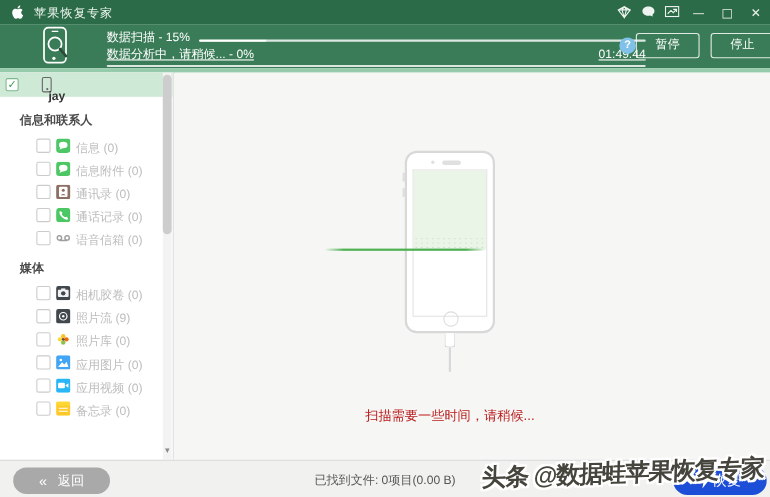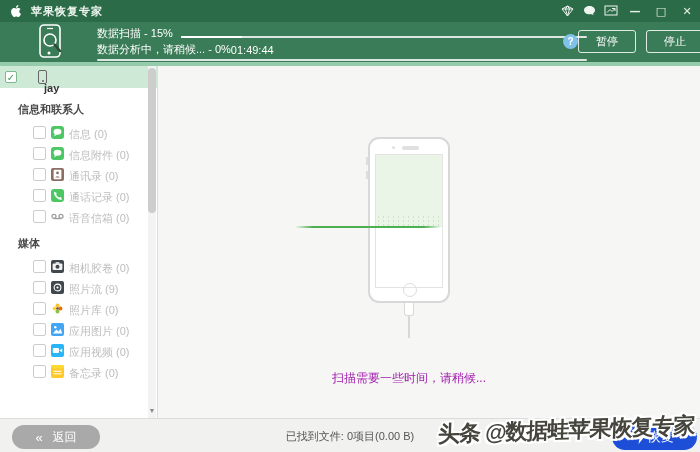--- a/index.html
+++ b/index.html
@@ -2,39 +2,39 @@
 <html><head>
 <meta charset="utf-8">
 <style>
   * { margin:0; padding:0; box-sizing:border-box; }
   html,body { width:700px; height:452px; overflow:hidden; }
   body { font-family:"Liberation Sans","DejaVu Sans",sans-serif; }
   #app { position:relative; width:700px; height:452px; background:#f6f7f5; overflow:hidden; }
 
   
   .titlebar { position:absolute; left:0; top:0; width:700px; height:22px; background:#2b6b47;
-              display:flex; align-items:center; color:#eef5ef;font-weight:bold; }
+              display:flex; align-items:center; color:#eef5ef; }
   .titlebar .logo { margin:0 8px 0 10px; display:flex; align-items:center; }
   .titlebar .title { font-size:11px; letter-spacing:1px; }
   .tb-right { margin-left:auto; display:flex; align-items:center; height:100%; }
   .tb-ico { width:22px; height:22px; display:flex; align-items:center; justify-content:center; cursor:pointer; opacity:.92; }
   .tb-btn { width:26px; height:22px; display:flex; align-items:center; justify-content:center;
             font-size:11px; color:#e8efe9; cursor:pointer; font-family:"DejaVu Sans",sans-serif; }
 
   
   .scanhead { position:absolute; left:0; top:22px; width:700px; height:40px; background:#3a7c57; color:#fff; }
   .scanhead::after { content:""; position:absolute; left:0; top:40px; width:700px; height:4px; background:#95cbaa; }
   .dev-ico { position:absolute; left:38px; top:2px; }
   .ph-rows { position:absolute; left:57px; top:3px; width:490px;margin-left:40px; }
   .row1 { display:flex; align-items:center; height:16px; }
   .row1 .lab { font-size:11px; white-space:nowrap; }
   .bar { position:relative; height:2px; background:rgba(255,255,255,.82); border-radius:1px; overflow:hidden; }
   .bar .fill { position:absolute; left:0; top:0; height:100%; background:#ffffff; }
   .bar1 { flex:1; margin-left:8px; margin-top:8px; }
-  .row2 { display:flex; align-items:center; height:15px; margin-top:1px; }
+  .row2 { display:flex; align-items:center; justify-content:space-between; height:15px; margin-top:1px;text-decoration:underline; }
   .row2 .lab { font-size:11px; white-space:nowrap; }
   .row2 .time { font-size:11px; }
   .bar2 { margin-top:2px; }
   .help { position:absolute; left:563px; top:12px; width:15px; height:15px; border-radius:50%;
           background:#7fc1e8; color:#fff; font-size:10px; font-weight:bold; text-align:center; line-height:15px; cursor:pointer; }
   .hbtn { position:absolute; top:8px; width:58px; height:23px; border:1px solid rgba(255,255,255,.85);
           border-radius:3px; background:transparent; color:#fff; font-size:11px; text-align:center; line-height:21px; cursor:pointer; }
   .hbtn.pause { left:578px; } .hbtn.stop { left:646px; }
 
   
@@ -70,21 +70,21 @@
   .screen { position:absolute; left:5px; top:15px; width:68px; height:134px; border:1px solid #e3e3e3; background:#fff; overflow:hidden; }
   .screen .scanned { position:absolute; left:0; top:0; width:100%; height:72px; background:#eaf4e7; }
   .screen .dots { position:absolute; left:0; top:60px; width:100%; height:12px;
                   background-image:radial-gradient(#cfe3ca 1px, transparent 1px); background-size:5px 4px; }
   .home { position:absolute; left:33px; bottom:4px; width:14px; height:14px; border:1.5px solid #ddd; border-radius:50%; }
   .scanline { position:absolute; left:136px; top:160px; width:146px; height:2px;
               background:linear-gradient(90deg, rgba(76,175,80,0), #4caf50 12%, #4caf50 88%, rgba(76,175,80,0)); }
   .cable-plug { position:absolute; left:245px; top:237px; width:10px; height:13px; background:#fff;
                 border:1.5px solid #d8d8d8; border-top:none; border-radius:0 0 3px 3px; }
   .cable-cord { position:absolute; left:249px; top:250px; width:2px; height:22px; background:#d8d8d8; }
-  .status-text { position:absolute; left:0; top:304px; width:500px; text-align:center; font-size:12px; color:#a21caf; }
+  .status-text { position:absolute; left:0; top:304px; width:500px; text-align:center; font-size:12px; color:#b91c1c; }
 
   
   .footer { position:absolute; left:0; top:418px; width:700px; height:34px; background:#f1f1ef; border-top:1px solid #dcdcdc; }
   .back-btn { position:absolute; left:12px; top:6px; width:88px; height:24px; background:#a9a9a9; border:none;
               border-radius:12px; color:#fff; font-size:12px; cursor:pointer;
               display:flex; align-items:center; justify-content:center; gap:10px; }
   .back-btn .chev { font-size:13px; line-height:1; }
   .found { position:absolute; left:0; top:10px; width:700px; text-align:center; font-size:11px; color:#555; }
   .recover-btn { position:absolute; left:612px; top:5px; width:85px; height:26px; background:#1d4ed8; border:none;
                  border-radius:13px; color:#fff; font-size:13px; cursor:pointer;

